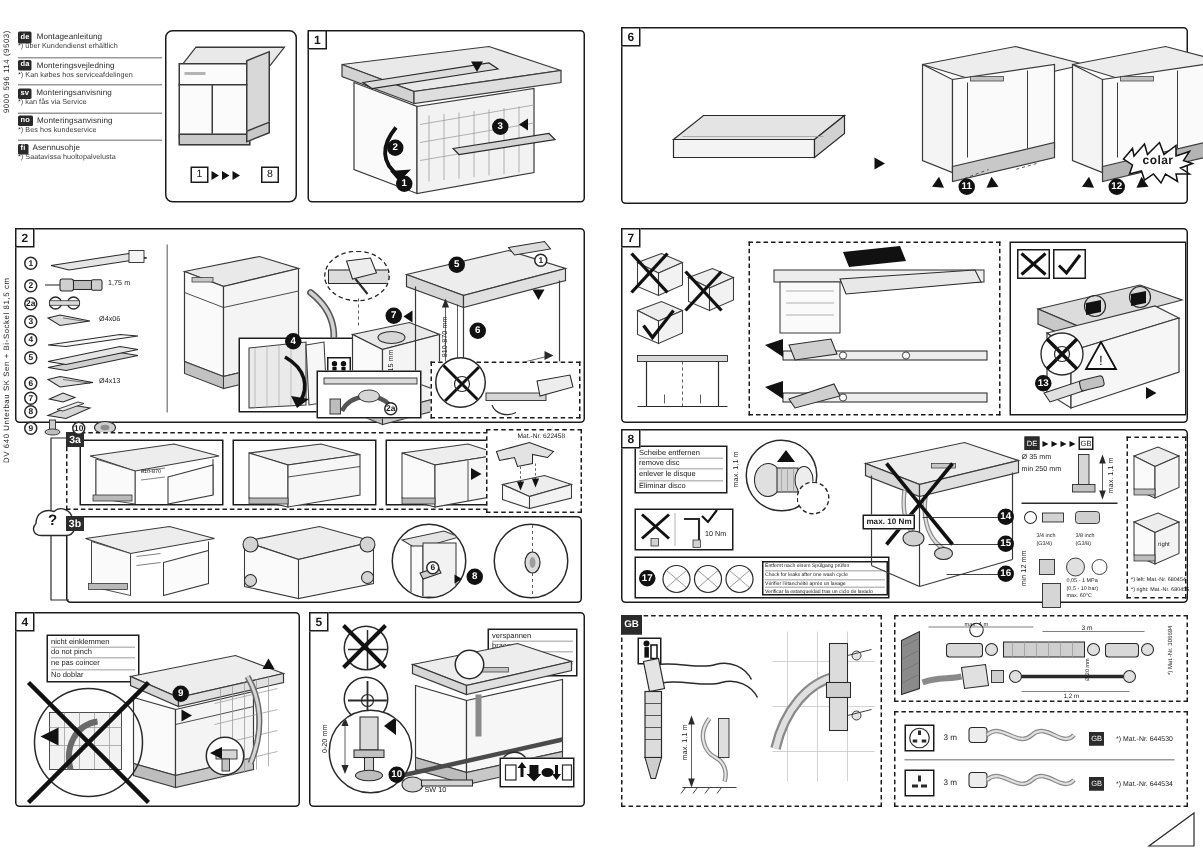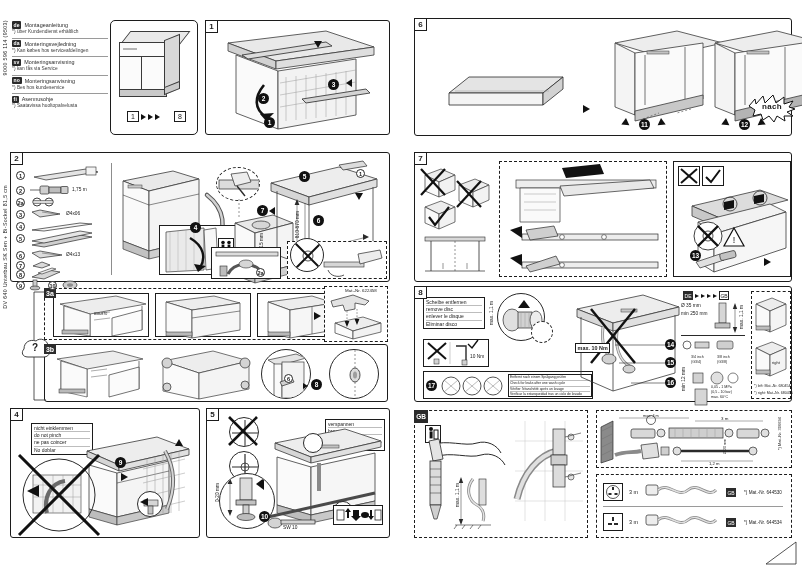--- a/index.html
+++ b/index.html
@@ -670,21 +670,21 @@
       <line x1="78" y1="20" x2="78" y2="72" stroke="#3a3a3a" stroke-width="0.7"></line>
       <polygon points="28,84 96,68 96,78 28,94" fill="#b4b4b4" stroke="#3a3a3a" stroke-width="0.8"></polygon>
     </svg>
     <div class="arw" style="left:306px;top:100px;width:0;height:0;border-right:7px solid #111;border-top:4px solid transparent;border-bottom:4px solid transparent;transform:rotate(-25deg);"></div>
     <div class="bullet" style="left:324px;top:100px;">12</div>
     <div class="arw arw-r" style="left:344px;top:100px;transform:rotate(25deg);"></div>
     <div class="klick" style="left:334px;top:76px;">
       <svg width="46" height="22" style="left:0;top:0;">
         <polygon points="0,11 6,4 7,9 14,1 16,8 24,0 27,8 35,2 35,9 44,6 40,12 46,14 38,17 44,21 35,21 36,26 28,21 25,27 20,21 14,25 12,19 4,21 6,15" fill="#fff" stroke="#111" stroke-width="1"></polygon>
       </svg>
-      <div class="kt">nach</div>
+      <div class="kt">colar</div>
     </div>
   </div>
 
   <div class="panel" style="left:414px;top:152px;width:378px;height:130px;">
     <div class="pnum">7</div>
 
     <svg width="70" height="72" style="left:6px;top:10px;">
       <polygon points="4,12 20,6 34,12 18,19" fill="#ededed" stroke="#3a3a3a" stroke-width="0.7"></polygon>
       <polygon points="4,12 4,28 18,34 18,19" fill="#fafafa" stroke="#3a3a3a" stroke-width="0.7"></polygon>
       <polygon points="18,19 18,34 34,27 34,12" fill="#f2f2f2" stroke="#3a3a3a" stroke-width="0.7"></polygon>

